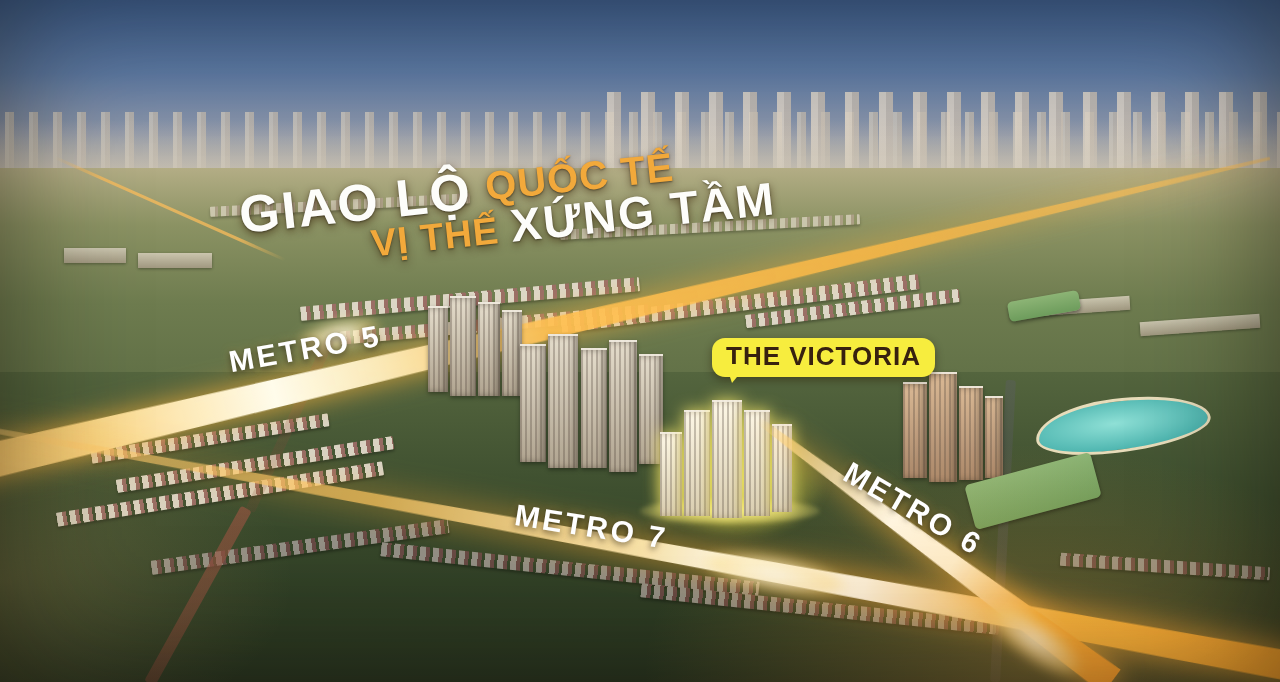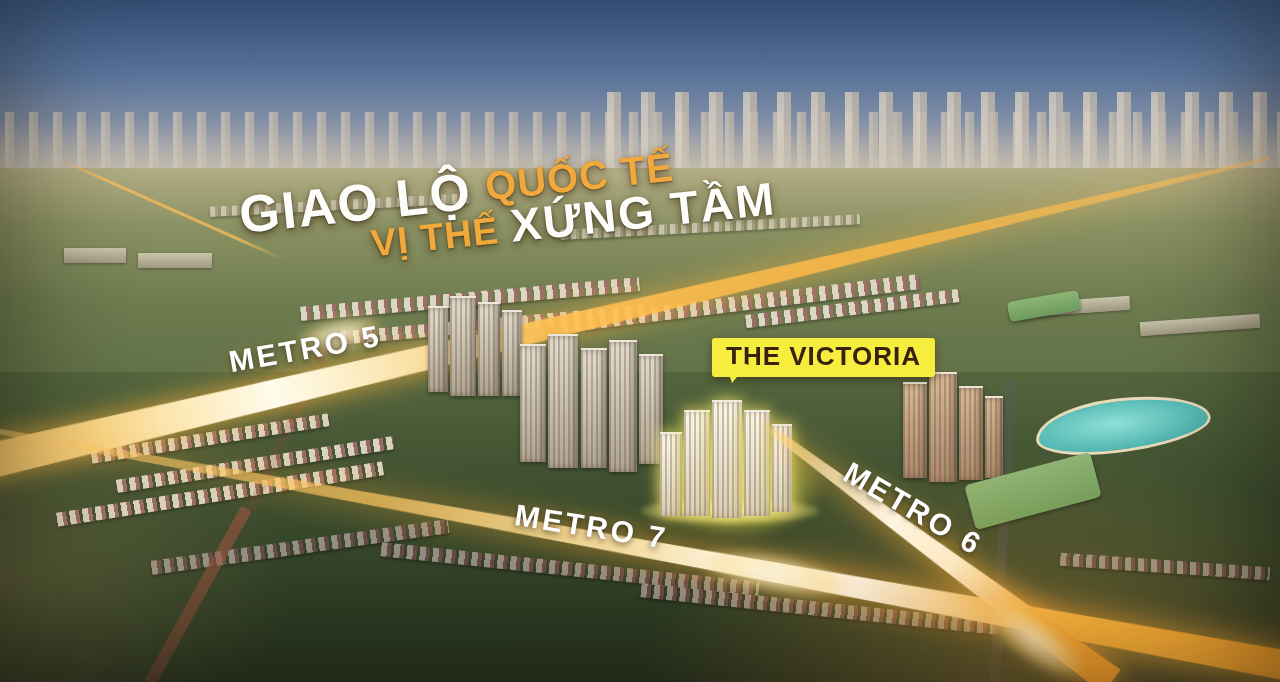--- a/index.html
+++ b/index.html
@@ -124,21 +124,21 @@
   .sz52{font-size:52px;line-height:1;} .sz40{font-size:40px;line-height:1.15;}
   .sz38{font-size:38px;line-height:1;} .sz46{font-size:46px;line-height:1;}
 
   .metro-label{color:#ffffff;font-weight:bold;font-size:30px;letter-spacing:3px;z-index:40;white-space:nowrap;
     text-shadow:0 2px 6px rgba(0,0,0,.6), 0 0 10px rgba(255,200,100,.35);}
   .lbl-m5{left:228px;top:332px;transform:rotate(-10deg);}
   .lbl-m7{left:514px;top:510px;transform:rotate(9deg);}
   .lbl-m6{left:836px;top:492px;transform:rotate(30deg);}
 
   .callout{left:712px;top:338px;z-index:45;background:#f7ed3e;color:#37210f;
-    font-weight:bold;font-size:26px;letter-spacing:1px;padding:3px 14px 5px;border-radius:3px;
+    font-weight:bold;font-size:26px;letter-spacing:1px;padding:3px 14px 5px;border-radius:13px;
     box-shadow:0 3px 8px rgba(40,25,5,.45);white-space:nowrap;}
   .callout .tail{left:10px;bottom:-17px;width:0;height:0;border:11px solid transparent;
     border-top:19px solid #f7ed3e;transform:skewX(-14deg);}
 </style>
 </head>
 <body>
 
 <div class="stage">
 
   <div class="sky"></div>

